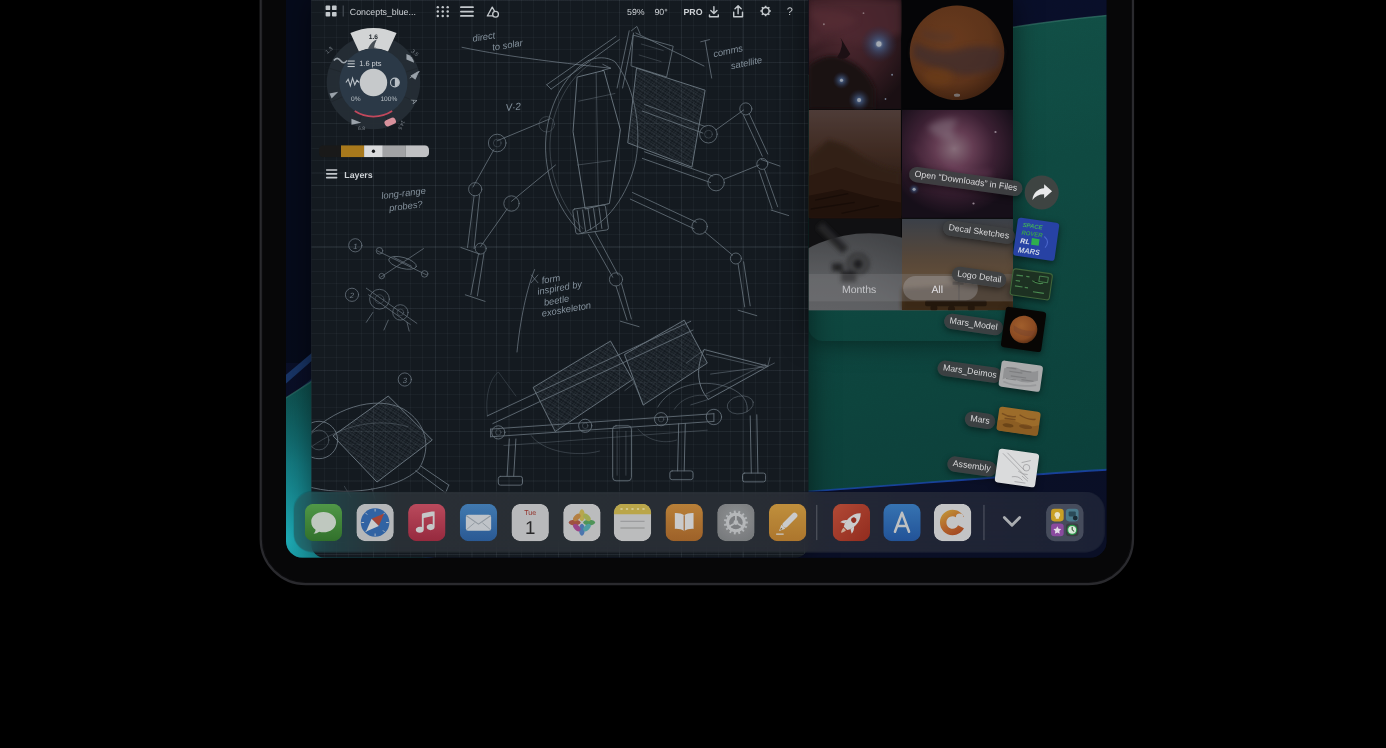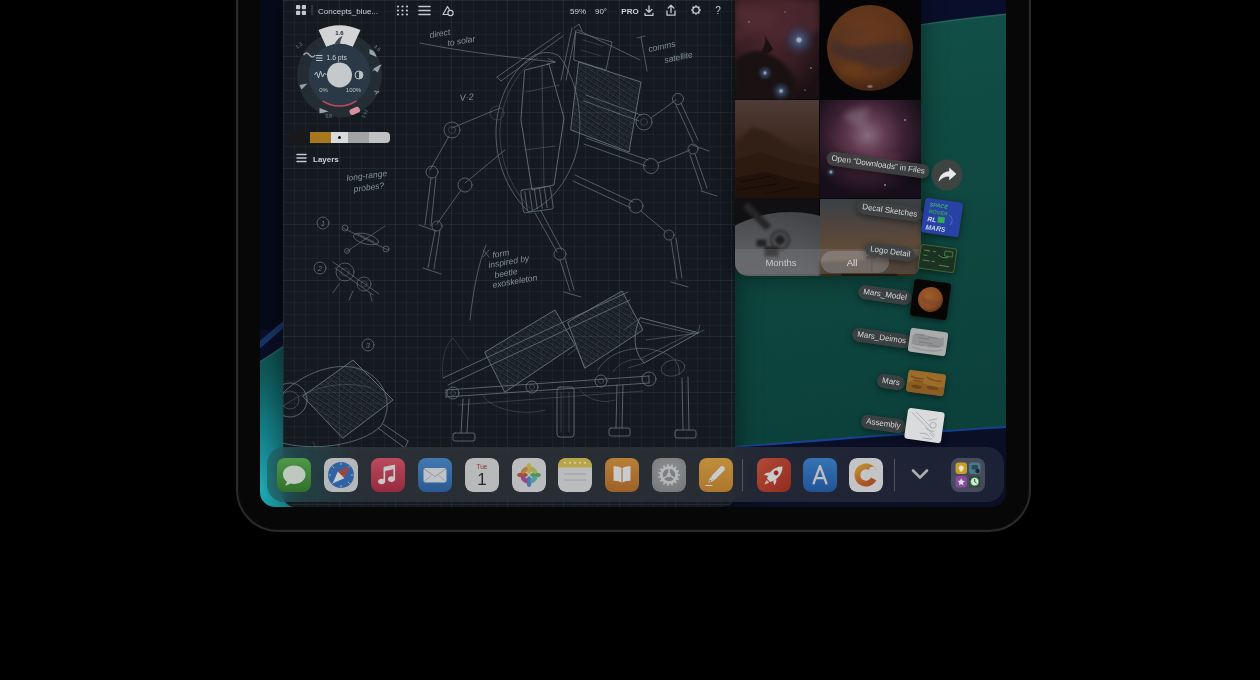--- a/index.html
+++ b/index.html
@@ -16,21 +16,21 @@
   
   #concepts{position:absolute;left:23px;top:0;width:452px;height:507px;
     background:#141a20;border-radius:0 0 12px 12px;overflow:hidden;box-shadow:0 0 26px rgba(0,0,0,0.5);}
   #grid{position:absolute;inset:0;
     background-image:
       repeating-linear-gradient(to right, rgba(190,210,225,0.04) 0 1px, transparent 1px 11.2px),
       repeating-linear-gradient(to bottom, rgba(190,210,225,0.04) 0 1px, transparent 1px 11.2px),
       repeating-linear-gradient(to right, rgba(190,210,225,0.045) 0 1px, transparent 1px 56px),
       repeating-linear-gradient(to bottom, rgba(190,210,225,0.045) 0 1px, transparent 1px 56px);}
   
-  #photos{position:absolute;left:475px;top:0;width:186px;height:276px;border-radius:0 0 13px 13px;overflow:hidden;box-shadow:0 0 24px rgba(0,0,0,0.5);}
+  #photos{position:absolute;left:475px;top:0;width:186px;height:310px;border-radius:0 0 13px 13px;overflow:hidden;box-shadow:0 0 24px rgba(0,0,0,0.5);}
   
   #dock{position:absolute;left:7px;top:447px;width:737px;height:55px;border-radius:17px;
     background:linear-gradient(90deg, rgba(34,96,100,0.68) 0px, rgba(52,58,64,0.66) 95px, rgba(50,54,62,0.66) 470px, rgba(36,42,60,0.70) 737px);backdrop-filter:blur(10px);-webkit-backdrop-filter:blur(10px);}
   .ic{position:absolute;top:458px;width:34px;height:34px;border-radius:8px;overflow:hidden;filter:saturate(0.82) brightness(0.93);}
   .sep{position:absolute;top:459px;width:1px;height:32px;background:rgba(255,255,255,0.22);}
   .dlab{position:absolute;background:rgba(62,64,66,0.95);color:#d8d8da;border-radius:7px;
     font-size:8px;line-height:12px;padding:1px 5px;white-space:nowrap;transform:rotate(8deg);
     box-shadow:0 2px 6px rgba(0,0,0,0.45);}
   .dthumb{position:absolute;transform:rotate(8deg);box-shadow:0 2px 7px rgba(0,0,0,0.5);border-radius:3px;overflow:hidden;}
 </style>

